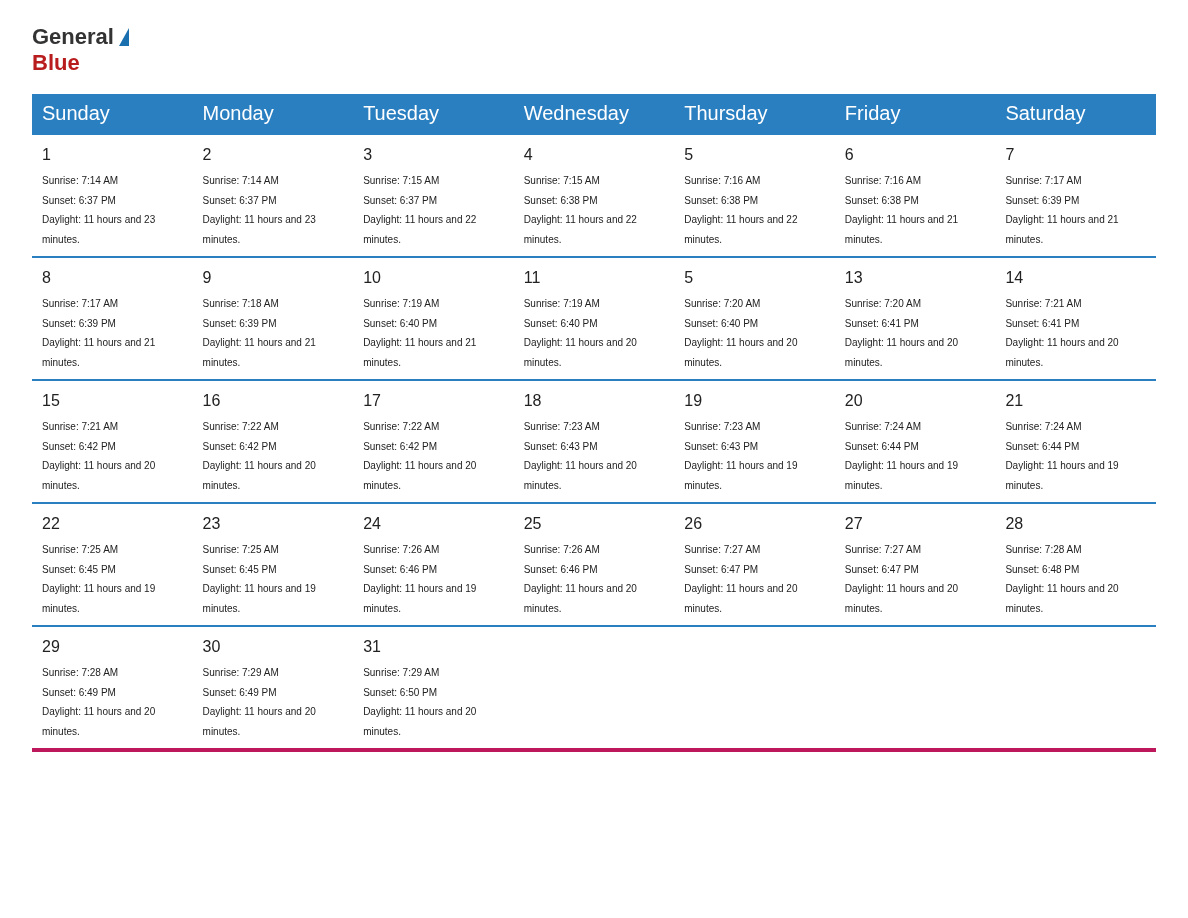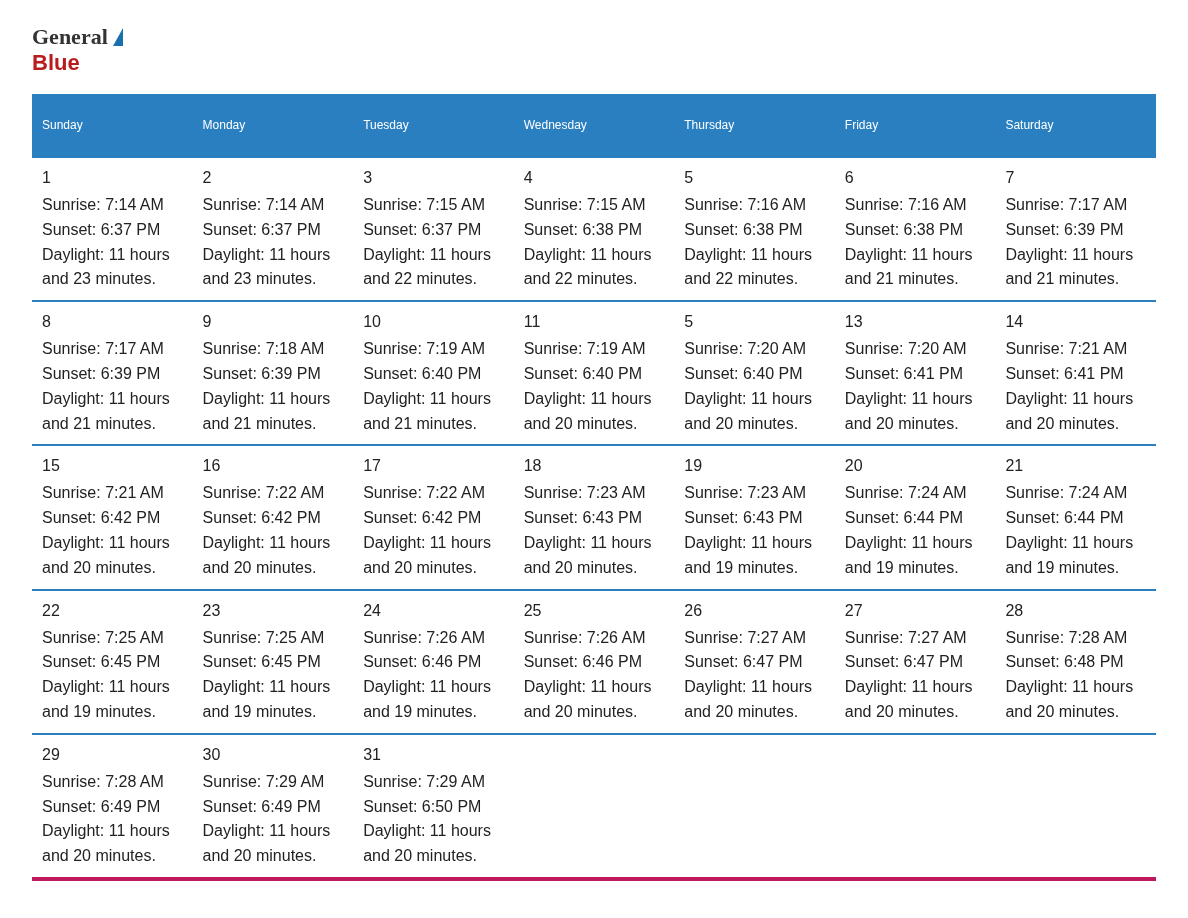--- a/index.html
+++ b/index.html
@@ -21,21 +21,20 @@
       flex-direction: column;
       align-items: flex-start;
     }
     .logo-general {
       font-size: 22px;
       font-weight: bold;
       color: #333;
       display: flex;
       align-items: center;
       gap: 2px;
-      font-family: Liberation Serif, serif;
     }
     .logo-triangle {
       width: 0;
       height: 0;
       border-left: 10px solid transparent;
       border-bottom: 18px solid #1a6faf;
       display: inline-block;
       margin-left: 3px;
     }
     .logo-blue {
@@ -58,23 +57,23 @@
       margin-top: 4px;
     }
     table {
       width: 100%;
       border-collapse: collapse;
       font-size: 13px;
     }
     thead tr th {
       background-color: #2a7fc1;
       color: #fff;
-      padding: 24px 10px;
+      padding: 8px 10px;
       text-align: left;
-      font-size: 12px;
+      font-size: 20px;
       font-weight: normal;
       border: none;
     }
     tbody tr td {
       vertical-align: top;
       padding: 8px 10px;
       border-bottom: 1px solid #b0c8e0;
       color: #222;
       width: 14.28%;
       line-height: 1.5;
@@ -82,21 +81,21 @@
     tbody tr:last-child td {
       border-bottom: 4px solid #be185d;
     }
     tbody tr td .day-num {
       font-size: 16px;
       font-weight: normal;
       display: block;
       margin-bottom: 3px;
     }
     tbody tr td .day-info {
-      font-size: 16px;
+      font-size: 10px;
       color: #222;
       line-height: 1.55;
       margin-top: 30px;
     }
     tbody tr:first-child {
       border-top: 2px solid #2a7fc1;
     }
     .row-top-border td {
       border-top: 2px solid #2a7fc1;
     }

